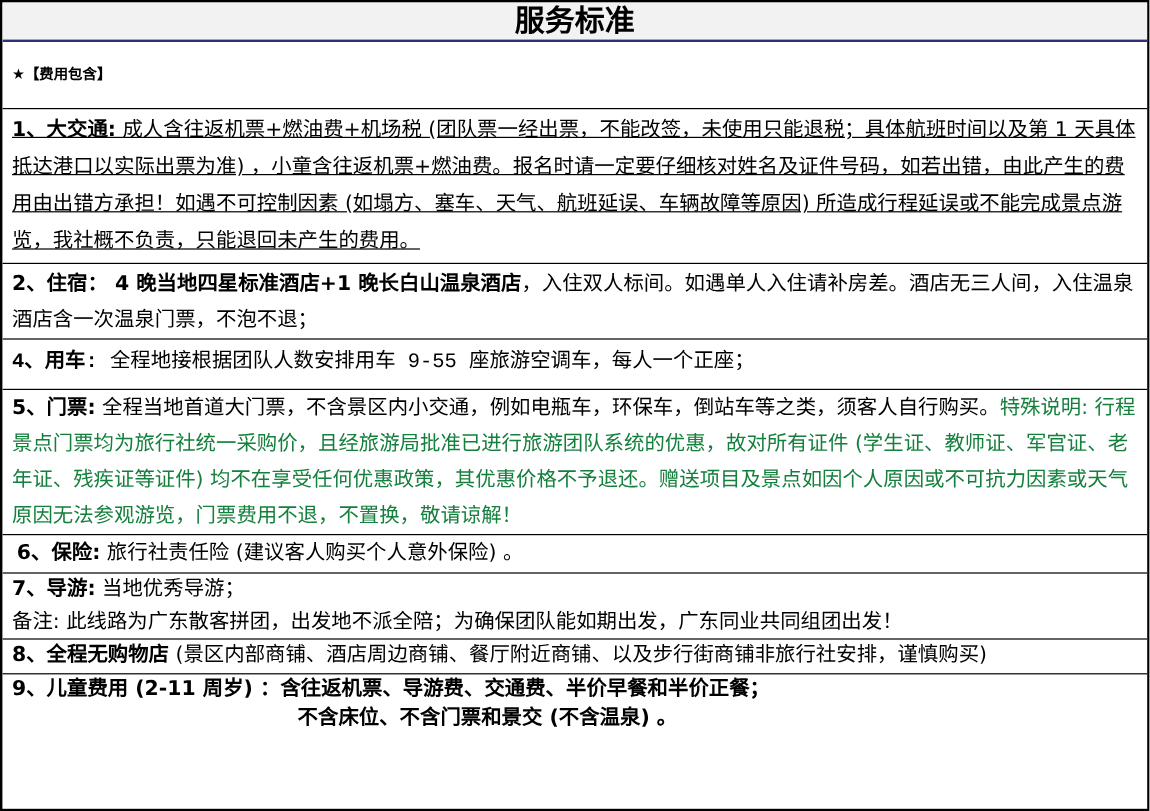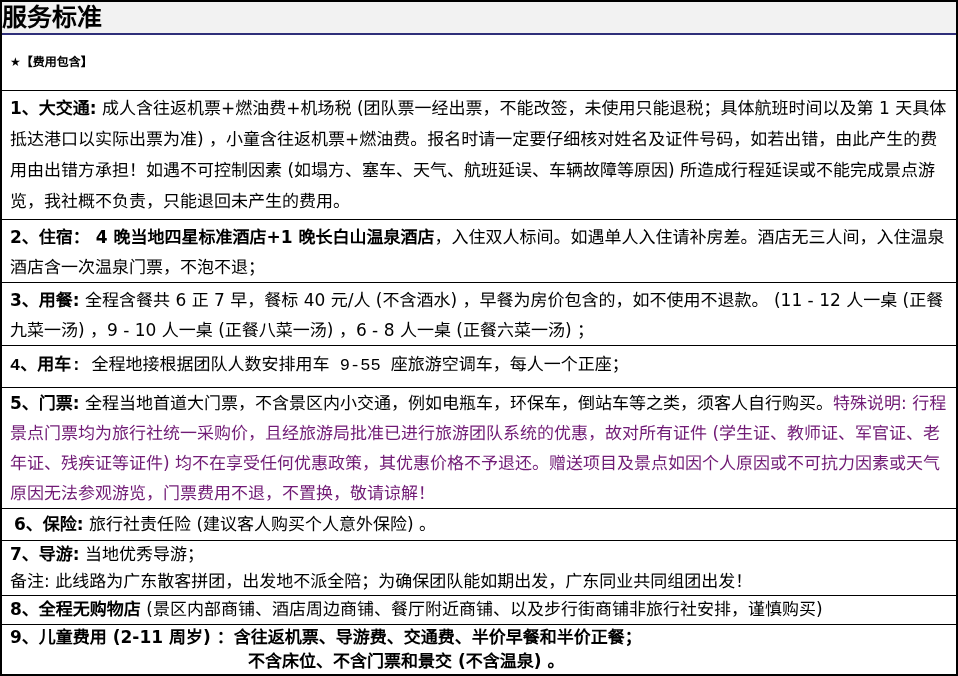--- a/index.html
+++ b/index.html
@@ -11,42 +11,42 @@
     background:#fff;
     font-family:"DejaVu Sans","Liberation Sans",sans-serif;
     color:#000;
     overflow:hidden;
   }
   .row{border-bottom:1px solid #000;overflow:hidden;}
   .r-header{
     height:33px;
     background:#f2f2f2;
     border-bottom:2px solid #2f2f7a;
-    text-align:left;
+    text-align:center;
     font-size:25px;font-weight:bold;
     line-height:31px;
   }
   .r-section{
     height:56px;
     font-size:12px;font-weight:bold;
     line-height:55px;
     padding:0 8px;
   }
   .r-body{font-size:17px;padding:2px 8px;}
-  .r1{height:129px;line-height:31px;}
+  .r1{height:129px;line-height:31px;text-decoration:underline;}
   .r2{height:63px;line-height:30px;}
   .r3{height:63px;line-height:30px;}
   .r4{height:42px;line-height:30px;padding-top:5px;font-family:Liberation Mono, monospace;}
   .r5{height:121px;line-height:30px;padding:0 8px;}
   .r6{height:32px;line-height:30px;padding:0 12px;}
   .r7{height:55px;line-height:27px;padding:0 8px;}
   .r8{height:29px;line-height:27px;padding:0 8px;}
   .r9{height:49px;line-height:24px;padding:0 8px;font-weight:bold;border-bottom:none;}
   .lead{font-weight:bold;}
-  .red{color:#701a75;}
+  .red{color:#15803d;}
   .indent2{padding-left:238px;}
 </style>
 </head>
 <body>
 
 <div class="doc">
 
   <div class="row r-header">
     <span>服务标准</span>
   </div>
@@ -56,23 +56,20 @@
   </div>
 
   <div class="row r-body r1">
     <span class="lead">1、大交通:</span><span> 成人含往返机票+燃油费+机场税 (团队票一经出票，不能改签，未使用只能退税；具体航班时间以及第 1 天具体抵达港口以实际出票为准) ，小童含往返机票+燃油费。报名时请一定要仔细核对姓名及证件号码，如若出错，由此产生的费用由出错方承担！如遇不可控制因素 (如塌方、塞车、天气、航班延误、车辆故障等原因) 所造成行程延误或不能完成景点游览，我社概不负责，只能退回未产生的费用。</span>
   </div>
 
   <div class="row r-body r2">
     <span class="lead">2、住宿： 4 晚当地四星标准酒店+1 晚长白山温泉酒店</span><span>，入住双人标间。如遇单人入住请补房差。酒店无三人间，入住温泉酒店含一次温泉门票，不泡不退；</span>
   </div>
 
-  <div class="row r-body r3">
-    <span class="lead">3、用餐:</span><span> 全程含餐共 6 正 7 早，餐标 40 元/人 (不含酒水) ，早餐为房价包含的，如不使用不退款。 (11 - 12 人一桌 (正餐九菜一汤) ，9 - 10 人一桌 (正餐八菜一汤) ，6 - 8 人一桌 (正餐六菜一汤) ；</span>
-  </div>
 
   <div class="row r-body r4">
     <span class="lead">4、用车:</span><span> 全程地接根据团队人数安排用车 9-55 座旅游空调车，每人一个正座；</span>
   </div>
 
   <div class="row r-body r5">
     <span class="lead">5、门票:</span><span> 全程当地首道大门票，不含景区内小交通，例如电瓶车，环保车，倒站车等之类，须客人自行购买。</span><span class="red">特殊说明: 行程景点门票均为旅行社统一采购价，且经旅游局批准已进行旅游团队系统的优惠，故对所有证件 (学生证、教师证、军官证、老年证、残疾证等证件) 均不在享受任何优惠政策，其优惠价格不予退还。赠送项目及景点如因个人原因或不可抗力因素或天气原因无法参观游览，门票费用不退，不置换，敬请谅解！</span>
   </div>
 
   <div class="row r-body r6">

